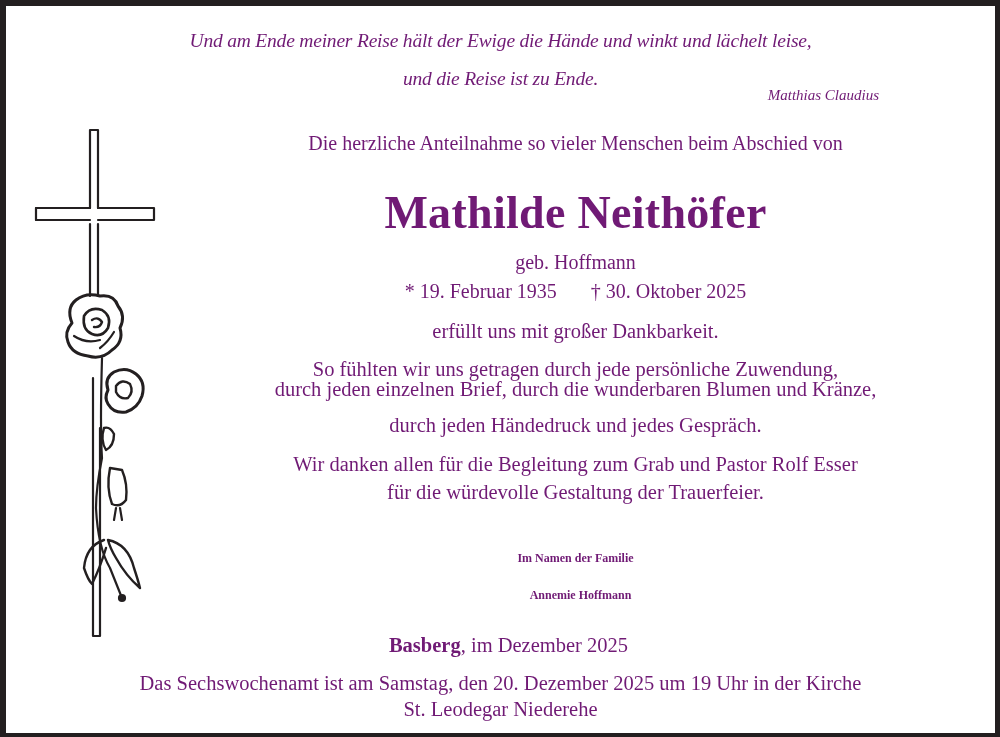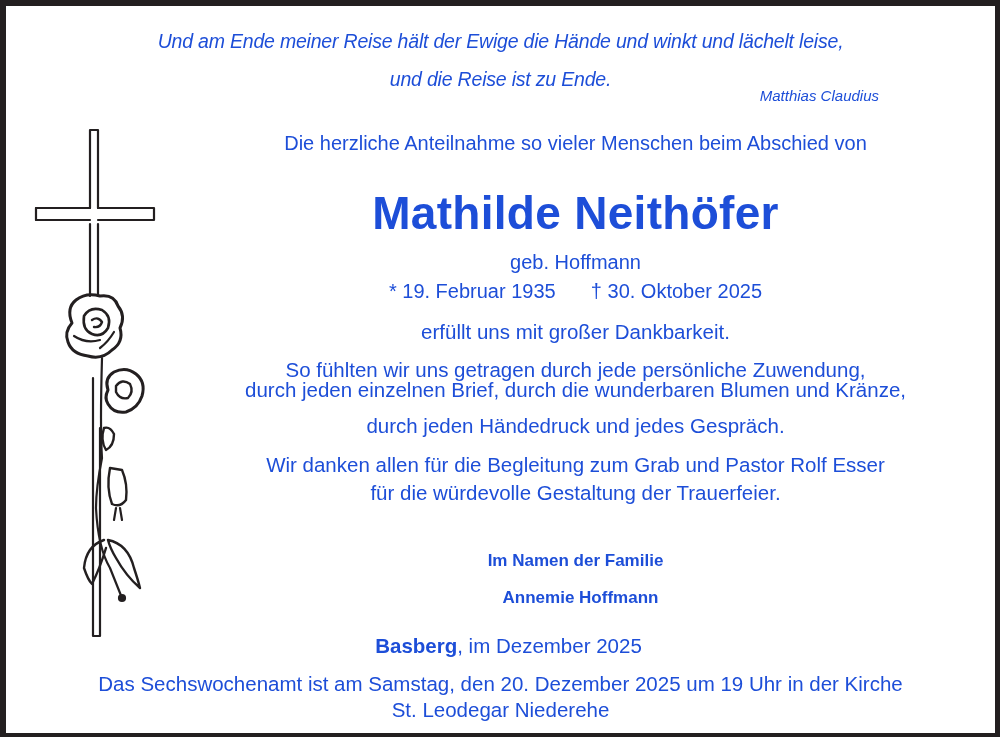--- a/index.html
+++ b/index.html
@@ -1,29 +1,29 @@
 <!DOCTYPE html>
 <html><head>
   <meta charset="utf-8">
   <style>
     html, body { margin: 0; padding: 0; background: #231f20; }
     body { width: 1000px; height: 737px; overflow: hidden; position: relative; }
     .card {
       position: absolute; left: 6px; top: 6px; width: 989px; height: 727px;
-      background: #ffffff; color: #1d4ed8;
-      font-family: Liberation Sans, sans-serif;
+      background: #ffffff; color: #701a75;
+      font-family: Liberation Serif, serif;
     }
     .line { position: absolute; left: 0; right: 0; text-align: center; white-space: nowrap; }
     .quote { font-style: italic; font-size: 19.5px; letter-spacing: -0.2px; }
     .author { position: absolute; right: 116px; top: 81px; font-style: italic; font-size: 15px; }
     .intro { font-size: 20px; }
     .name { font-weight: bold; font-size: 46px; letter-spacing: 0.3px; }
     .sub { font-size: 20px; }
     .body { font-size: 20.5px; }
-    .sig { font-weight: bold; font-size: 17px; }
+    .sig { font-weight: bold; font-size: 12px; }
     .cross-art { position: absolute; left: 24px; top: 122px; width: 130px; height: 512px; }
     .dates span { display: inline-block; margin-top: 6px; }
   </style>
 </head>
 <body>
 
 <div class="card">
 
   <svg class="cross-art" viewBox="0 0 130 512" xmlns="http://www.w3.org/2000/svg">
     <g fill="none" stroke="#231f20" stroke-width="2.2" stroke-linejoin="round" stroke-linecap="round">

